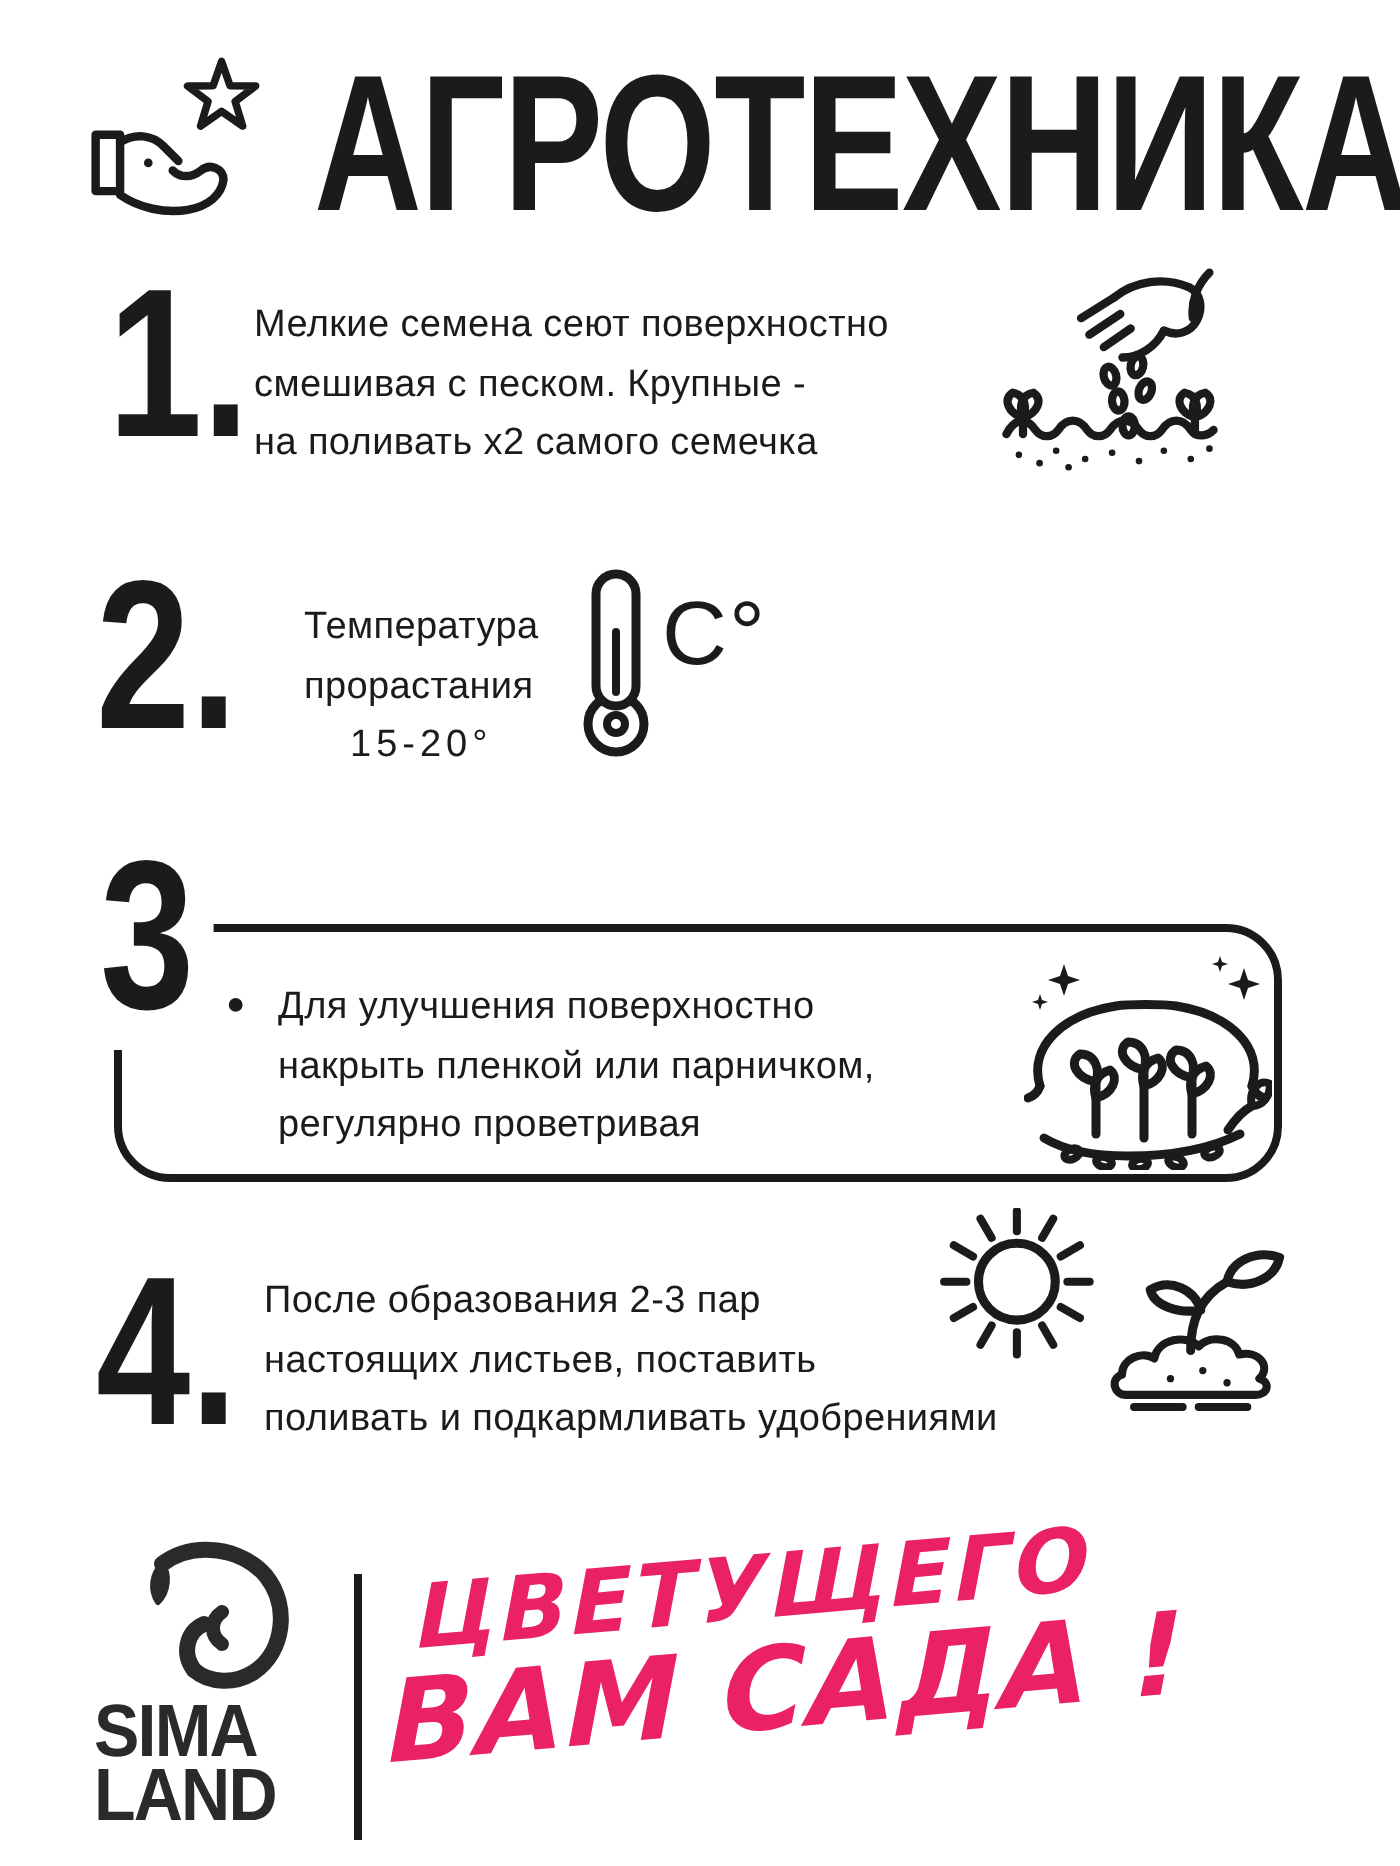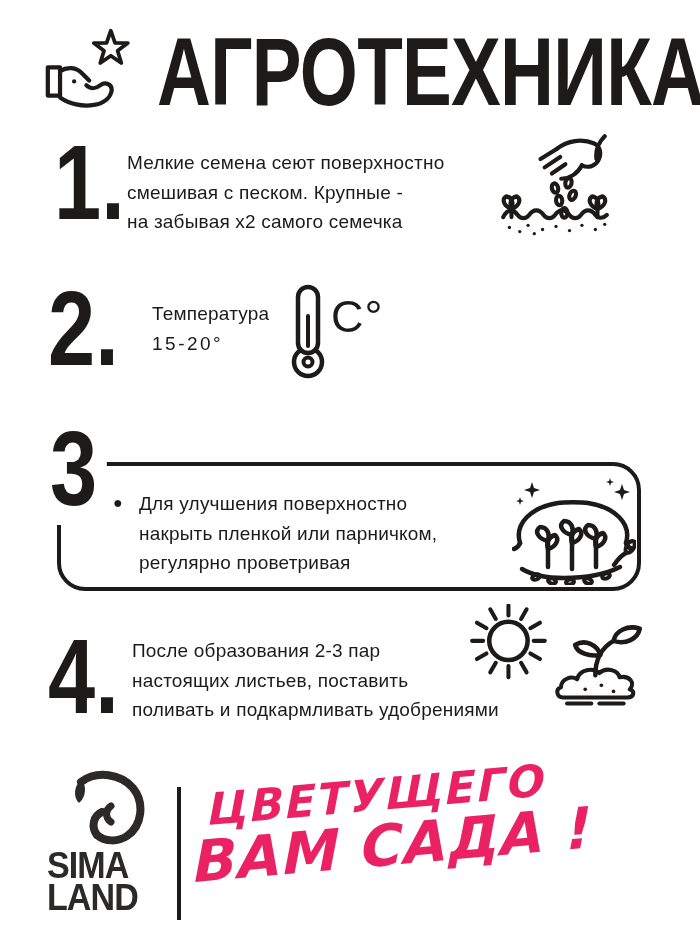--- a/index.html
+++ b/index.html
@@ -15,21 +15,21 @@
   #num1{left:54px;top:129px;}
   #num2{left:48px;top:275px;}
   #num3{left:50px;top:415px;background:#fff;padding:0 12px 4px 0;z-index:3;}
   #num4{left:48px;top:623px;}
   
   .txt{font-size:19px;line-height:29.6px;letter-spacing:0.2px;white-space:nowrap;}
   #txt1{left:127px;top:148px;}
   #txt2{left:141px;top:299px;margin-left:11px;}
   #txt3{left:139px;top:489px;z-index:2;}
   #txt4{left:132px;top:636px;}
-  .spread{letter-spacing:2.5px;}
+  .spread{letter-spacing:2.5px;text-align:center;}
   
   #rec-heading{left:131px;top:431px;font-size:24px;letter-spacing:0.8px;white-space:nowrap;}
   #rec-box{left:57px;top:462px;width:584px;height:129px;border:4px solid #1c1b1a;
            border-radius:28px;box-sizing:border-box;z-index:1;}
   #bullet3{left:113px;top:494px;font-size:16px;z-index:2;}
   
   #icon-hand-star{left:44px;top:26px;}
   #icon-sowing{left:497px;top:134px;}
   #icon-thermo{left:283px;top:284px;}
   #thermo-unit{left:331px;top:291px;font-size:45px;letter-spacing:1px;}
@@ -61,21 +61,21 @@
     <path d="M16,48 C24,43 33,44 39,50 L47,58"></path>
     <path d="M16,76 C26,83 40,86 52,84 C63,82 70,76 71,68 C71,62 64,59 59,63 C54,67 48,67 44,63"></path>
     <circle cx="31" cy="59" r="2.3" fill="#1c1b1a" stroke="none"></circle>
   </svg>
   <div class="abs title">АГРОТЕХНИКА</div>
 
   <div id="num1" class="abs num">1.</div>
   <div id="txt1" class="abs txt">
     <div>Мелкие семена сеют поверхностно</div>
     <div>смешивая с песком. Крупные -</div>
-    <div>на забывая x2 самого семечка</div>
+    <div>на поливать x2 самого семечка</div>
   </div>
   <svg id="icon-sowing" class="abs" width="116" height="104" viewBox="0 0 112 100" fill="none" stroke="#1c1b1a" stroke-width="4" stroke-linecap="round" stroke-linejoin="round">
     <path d="M58,14 C68,6 82,4 94,9 C100,12 101,19 98,25 C95,31 88,33 82,30"></path>
     <path d="M58,14 L42,24"></path>
       <path d="M61,22 L46,32"></path>
       <path d="M66,29 L53,38"></path>
     <path d="M82,30 C78,38 70,43 62,43"></path>
     <path d="M104,2 C98,8 95,16 96,24"></path>
     <ellipse cx="56" cy="52" rx="3" ry="4.6" transform="rotate(-15 56 52)"></ellipse>
     <ellipse cx="69" cy="47" rx="3" ry="4.6" transform="rotate(12 69 47)"></ellipse>
@@ -99,20 +99,21 @@
       <circle cx="82" cy="88" r="1.6"></circle>
         <circle cx="95" cy="92" r="1.6"></circle>
         <circle cx="104" cy="87" r="1.6"></circle>
       <circle cx="36" cy="96" r="1.6"></circle>
     </g>
   </svg>
 
   <div id="num2" class="abs num">2.</div>
   <div id="txt2" class="abs txt">
     <div>Температура</div>
+    <div>прорастания</div>
     <div class="spread">15-20°</div>
   </div>
   <svg id="icon-thermo" class="abs" width="50" height="96" viewBox="0 0 50 96" fill="none" stroke="#1c1b1a" stroke-width="4.5" stroke-linecap="round" stroke-linejoin="round">
     <circle cx="25" cy="78" r="14"></circle>
     <rect x="15" y="3" width="20" height="66" rx="10" fill="#ffffff"></rect>
     <path d="M25,32 V62" stroke-width="4"></path>
     <circle cx="25" cy="78" r="4.5" stroke-width="4"></circle>
   </svg>
   <div id="thermo-unit" class="abs">C°</div>
 

